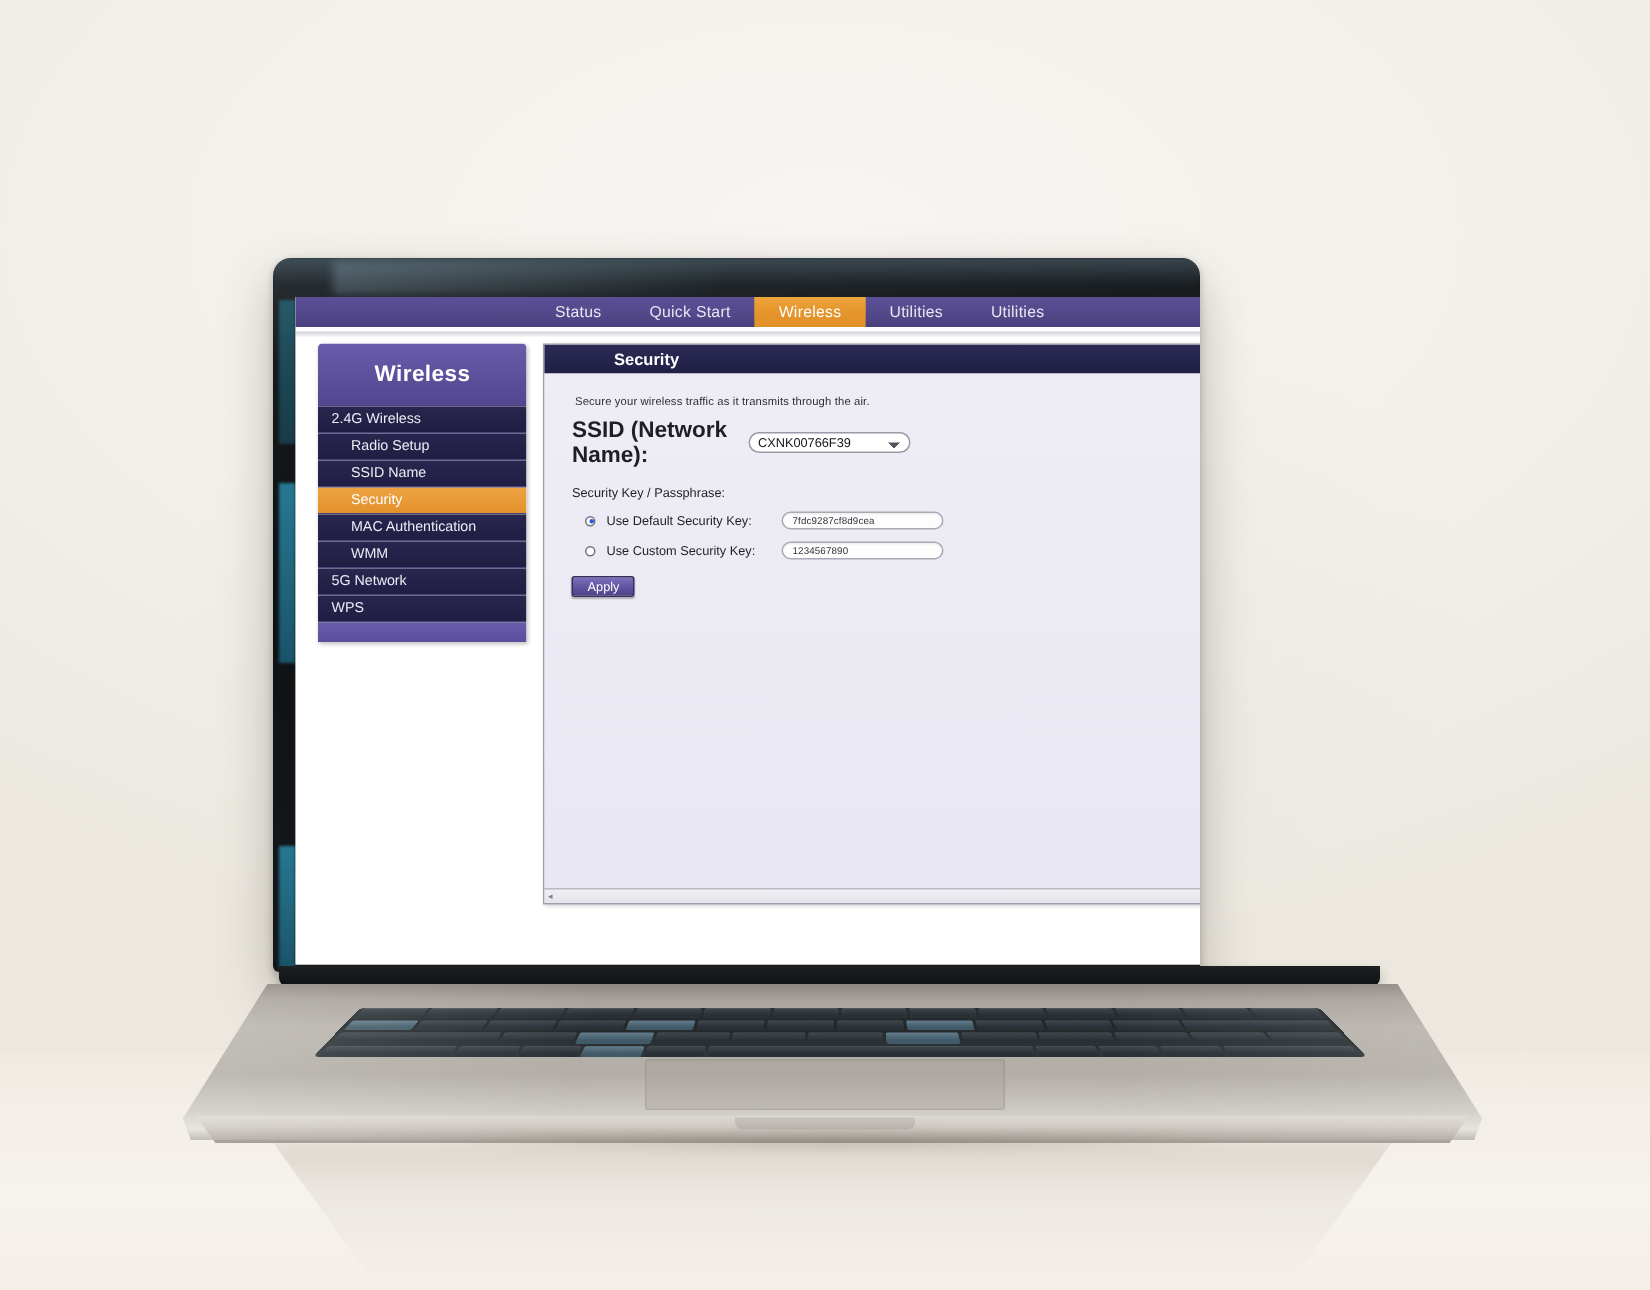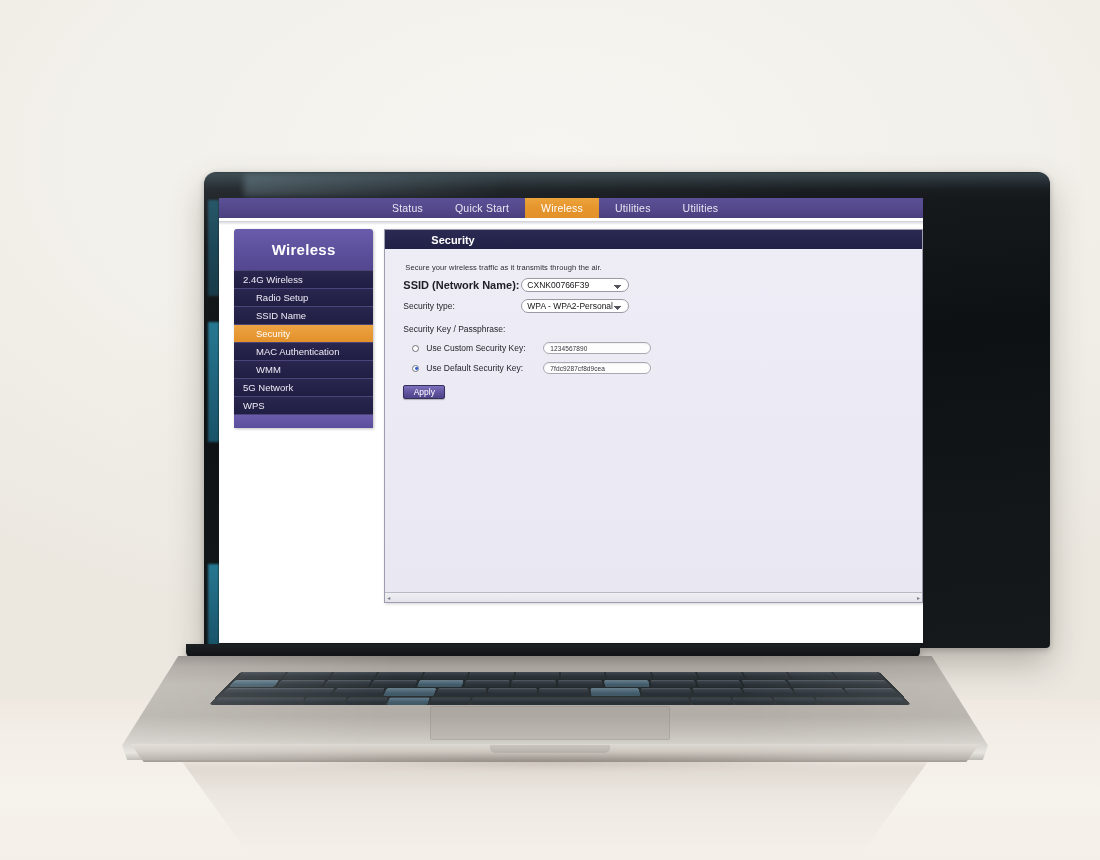--- a/index.html
+++ b/index.html
@@ -25,21 +25,21 @@
   #wall-shadow {
     position:absolute; left:0; right:0; top:0; height:700px;
     background:radial-gradient(ellipse 620px 360px at 50% 58%, rgba(170,160,148,.12), rgba(170,160,148,0) 70%);
   }
 
   
   #laptop { position:absolute; left:0; top:0; width:1100px; height:860px; }
 
   
   #lid {
-    position:absolute; left:204px; top:172px; width:846px; height:476px;
+    position:absolute; left:182px; top:172px; width:618px; height:476px;
     border-radius:12px 12px 4px 4px;
     background:
       linear-gradient(175deg,#2b3034 0%, #171a1d 14%, #0e1113 40%, #121618 72%, #16191c 100%);
     box-shadow:0 16px 34px rgba(60,52,44,.30), 0 2px 6px rgba(0,0,0,.22);
     overflow:hidden;
   }
   
   #lid-gloss {
     position:absolute; left:0; top:0; width:100%; height:30px;
     background:linear-gradient(180deg, rgba(92,118,130,.45), rgba(40,55,62,.12) 60%, rgba(0,0,0,0));
@@ -130,21 +130,21 @@
   }
   .content-body {
     flex:1; background:linear-gradient(180deg,#eeedf6 0%,#e9e8f2 100%);
     padding:14px 0 0 18px; position:relative;
   }
   .intro {
     font-size:7.5px; color:#2d2d33; margin:0 0 6px 2px; letter-spacing:.1px;
   }
   .frow { display:flex; align-items:center; margin-bottom:7px; }
   .flabel { width:118px; font-size:8.5px; color:#1e1e24; }
-  .flabel.bold { font-weight:bold; font-size:11px; }
+  .flabel.bold { font-weight:bold; font-size:15px; }
   select.fsel {
     width:108px; height:14px; font-size:8.5px;
     font-family:Liberation Sans, sans-serif;
     border:1px solid #9a9aa6; border-radius:7px;
     background:#ffffff; color:#16161a;
     padding:0 2px 0 5px; appearance:none; -webkit-appearance:none;
     background-image:
       linear-gradient(45deg, transparent 50%, #53535c 50%),
       linear-gradient(135deg, #53535c 50%, transparent 50%);
     background-position: calc(100% - 10px) 6px, calc(100% - 6.5px) 6px;
@@ -309,40 +309,34 @@
           <div class="content-body">
             <div class="intro">Secure your wireless traffic as it transmits through the air.</div>
 
             <div class="frow">
               <div class="flabel bold">SSID (Network Name):</div>
               <select class="fsel">
                 <option>CXNK00766F39</option>
               </select>
             </div>
 
-            <div class="frow">
-              <div class="flabel">Security type:</div>
-              <select class="fsel">
-                <option>WPA - WPA2-Personal</option>
-              </select>
+
+
+            <div class="subhead">Security Key / Passphrase:</div>
+
+            <div class="krow">
+              <div class="radio on"></div>
+              <div class="klabel">Use Default Security Key:</div>
+              <div class="ktext">7fdc9287cf8d9cea</div>
             </div>
-
-
-            <div class="subhead">Security Key / Passphrase:</div>
 
             <div class="krow">
               <div class="radio"></div>
               <div class="klabel">Use Custom Security Key:</div>
               <div class="ktext">1234567890</div>
-            </div>
-
-            <div class="krow">
-              <div class="radio on"></div>
-              <div class="klabel">Use Default Security Key:</div>
-              <div class="ktext">7fdc9287cf8d9cea</div>
             </div>
 
             <div class="apply">Apply</div>
           </div>
 
           <div class="hscroll">
             <span class="sarrow">◂</span>
             <span class="sarrow">▸</span>
           </div>
         </div>

